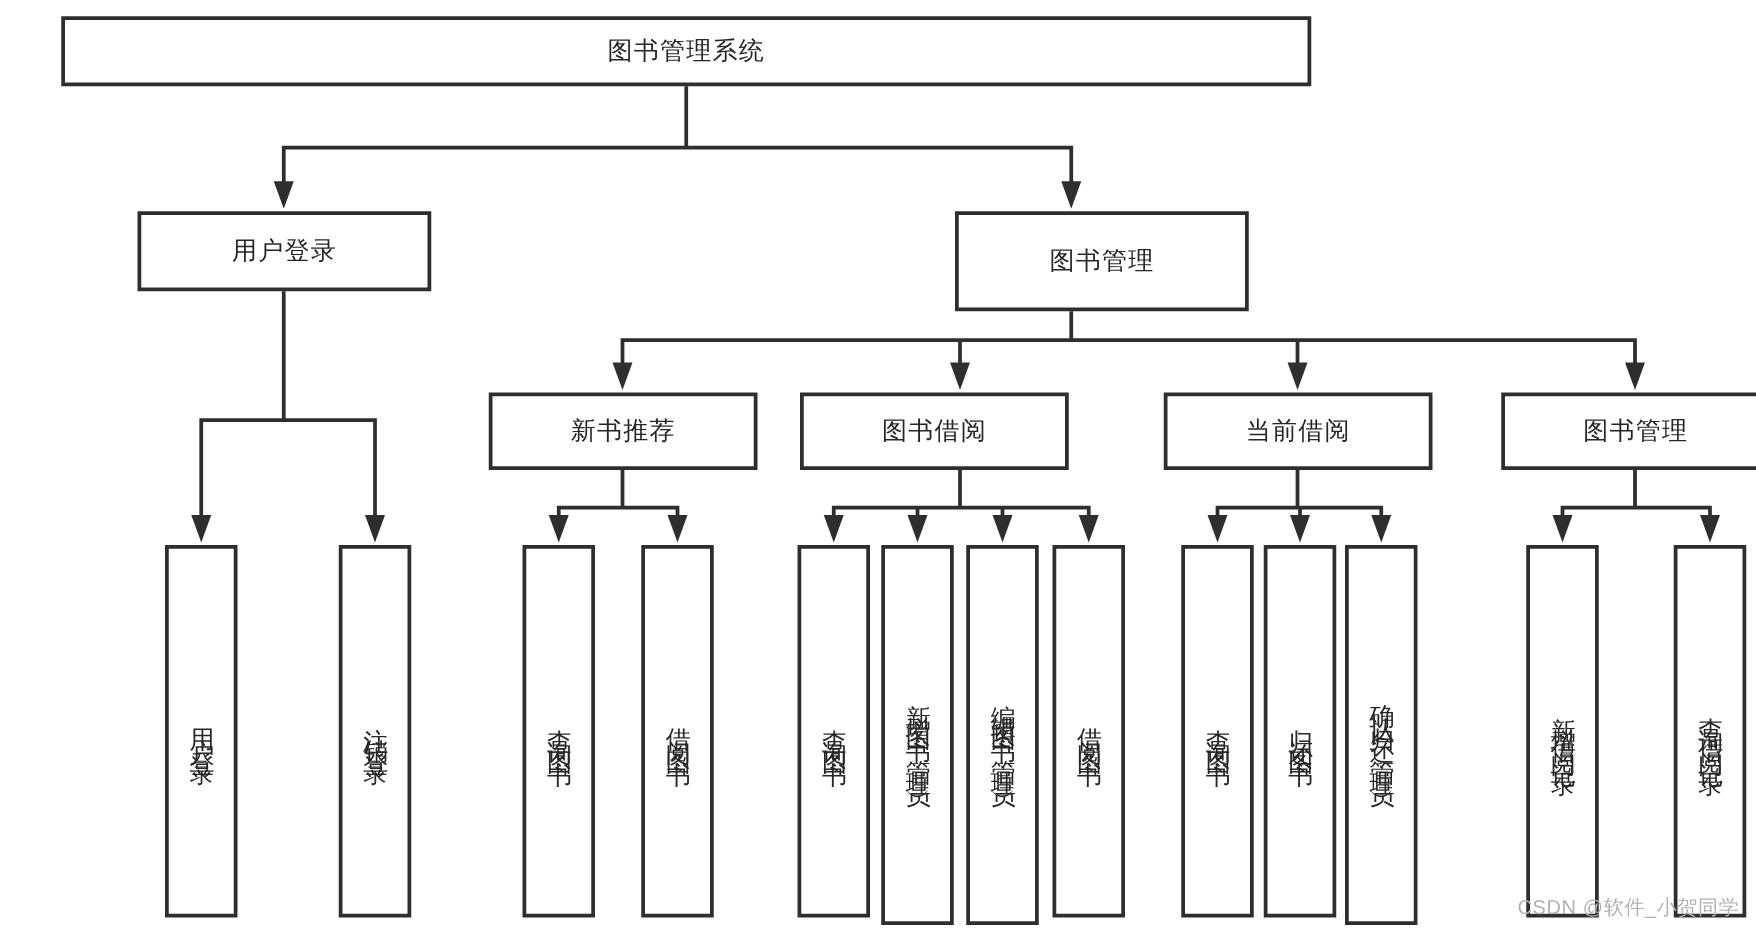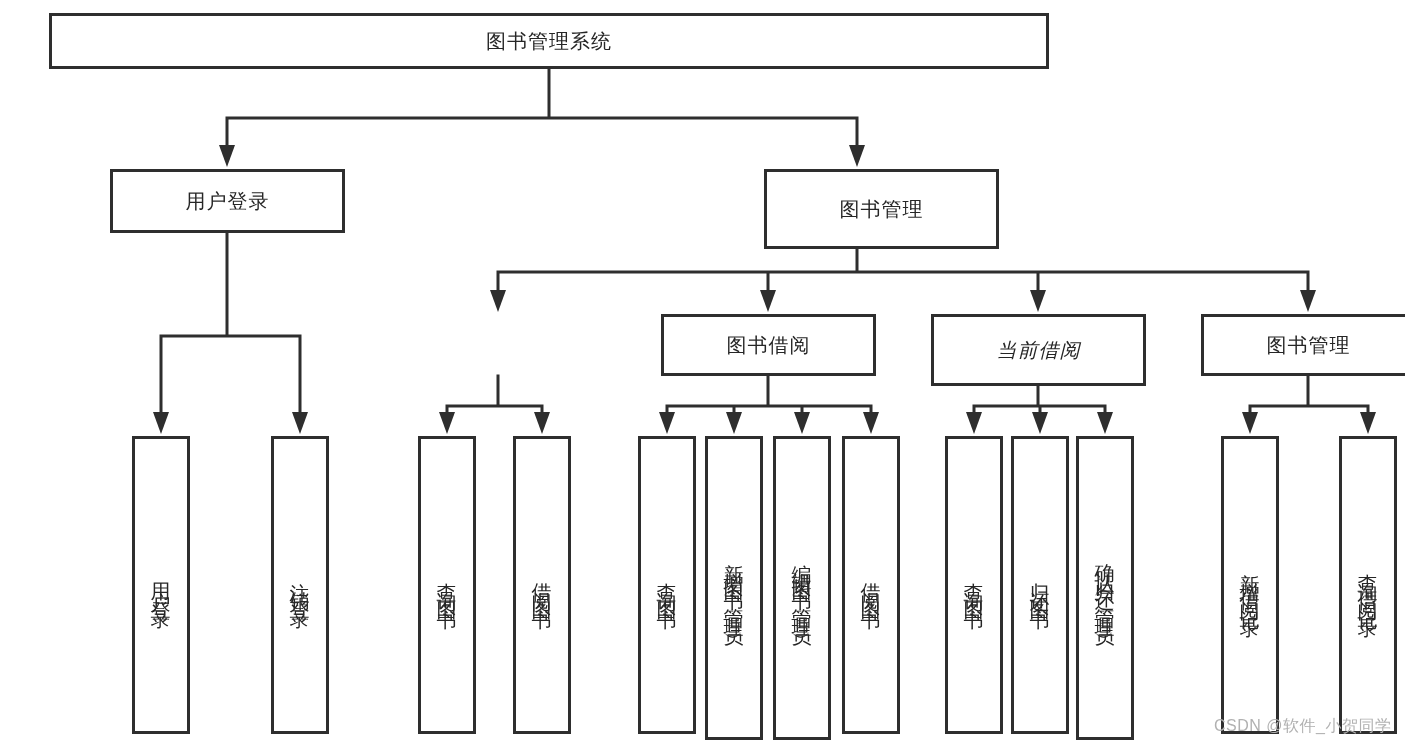--- a/index.html
+++ b/index.html
@@ -94,24 +94,27 @@
     <span class="lbl">图书管理系统</span>
   </div>
 
   <div class="box h" style="left:82px; top:169px; width:235px; height:64px;">
     <span class="lbl">用户登录</span>
   </div>
   <div class="box h" style="left:736px; top:169px; width:235px; height:80px;">
     <span class="lbl">图书管理</span>
   </div>
 
-  <div class="box h" style="left:633px; top:314px; width:215px; height:62px;">
+  <div class="box h" style="left:363px; top:314px; width:215px; height:62px;">
+    <span class="lbl">新书推荐</span>
+  </div>
+  <div class="box h" style="left:612px; top:314px; width:215px; height:62px;">
     <span class="lbl">图书借阅</span>
   </div>
-  <div class="box h" style="left:903px; top:314px; width:215px; height:72px;font-style:italic;">
+  <div class="box h" style="left:903px; top:314px; width:215px; height:62px;">
     <span class="lbl">当前借阅</span>
   </div>
   <div class="box h" style="left:1173px; top:314px; width:215px; height:62px;">
     <span class="lbl">图书管理</span>
   </div>
 
   <div class="box v" style="left:104px; top:436px; width:58px; height:298px;">
     <span class="lbl">用户登录</span>
   </div>
   <div class="box v" style="left:243px; top:436px; width:58px; height:298px;">

